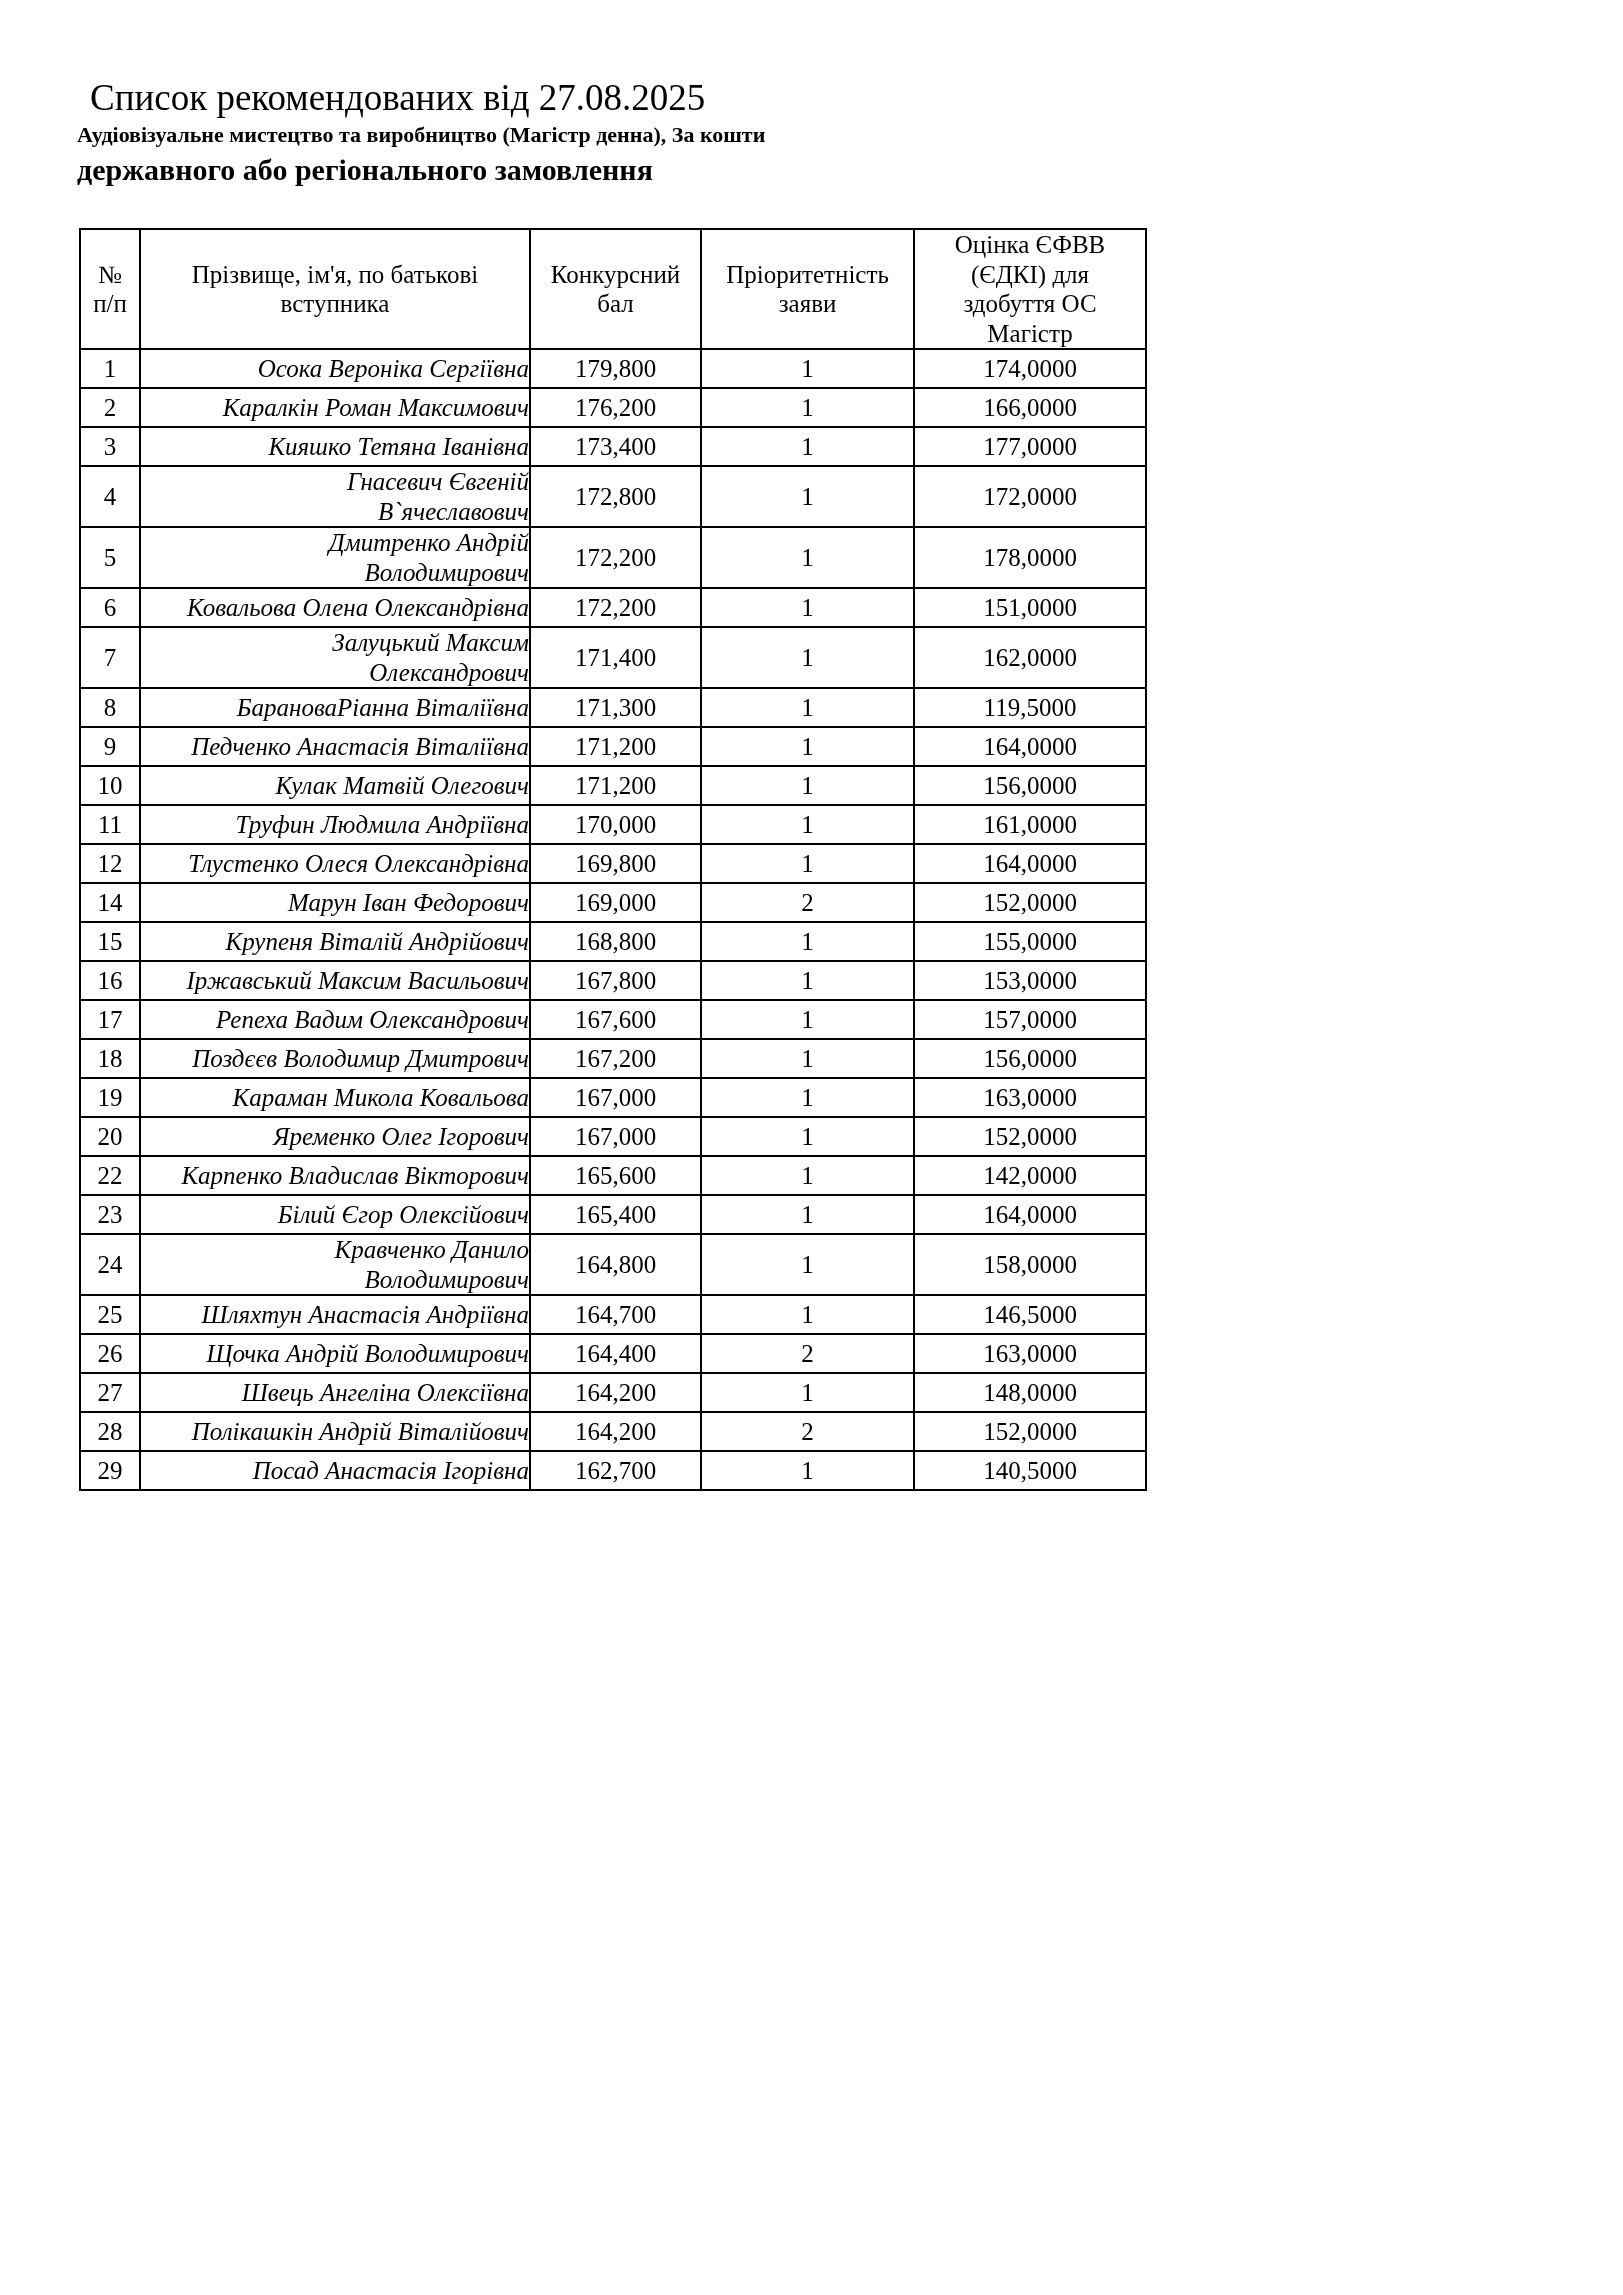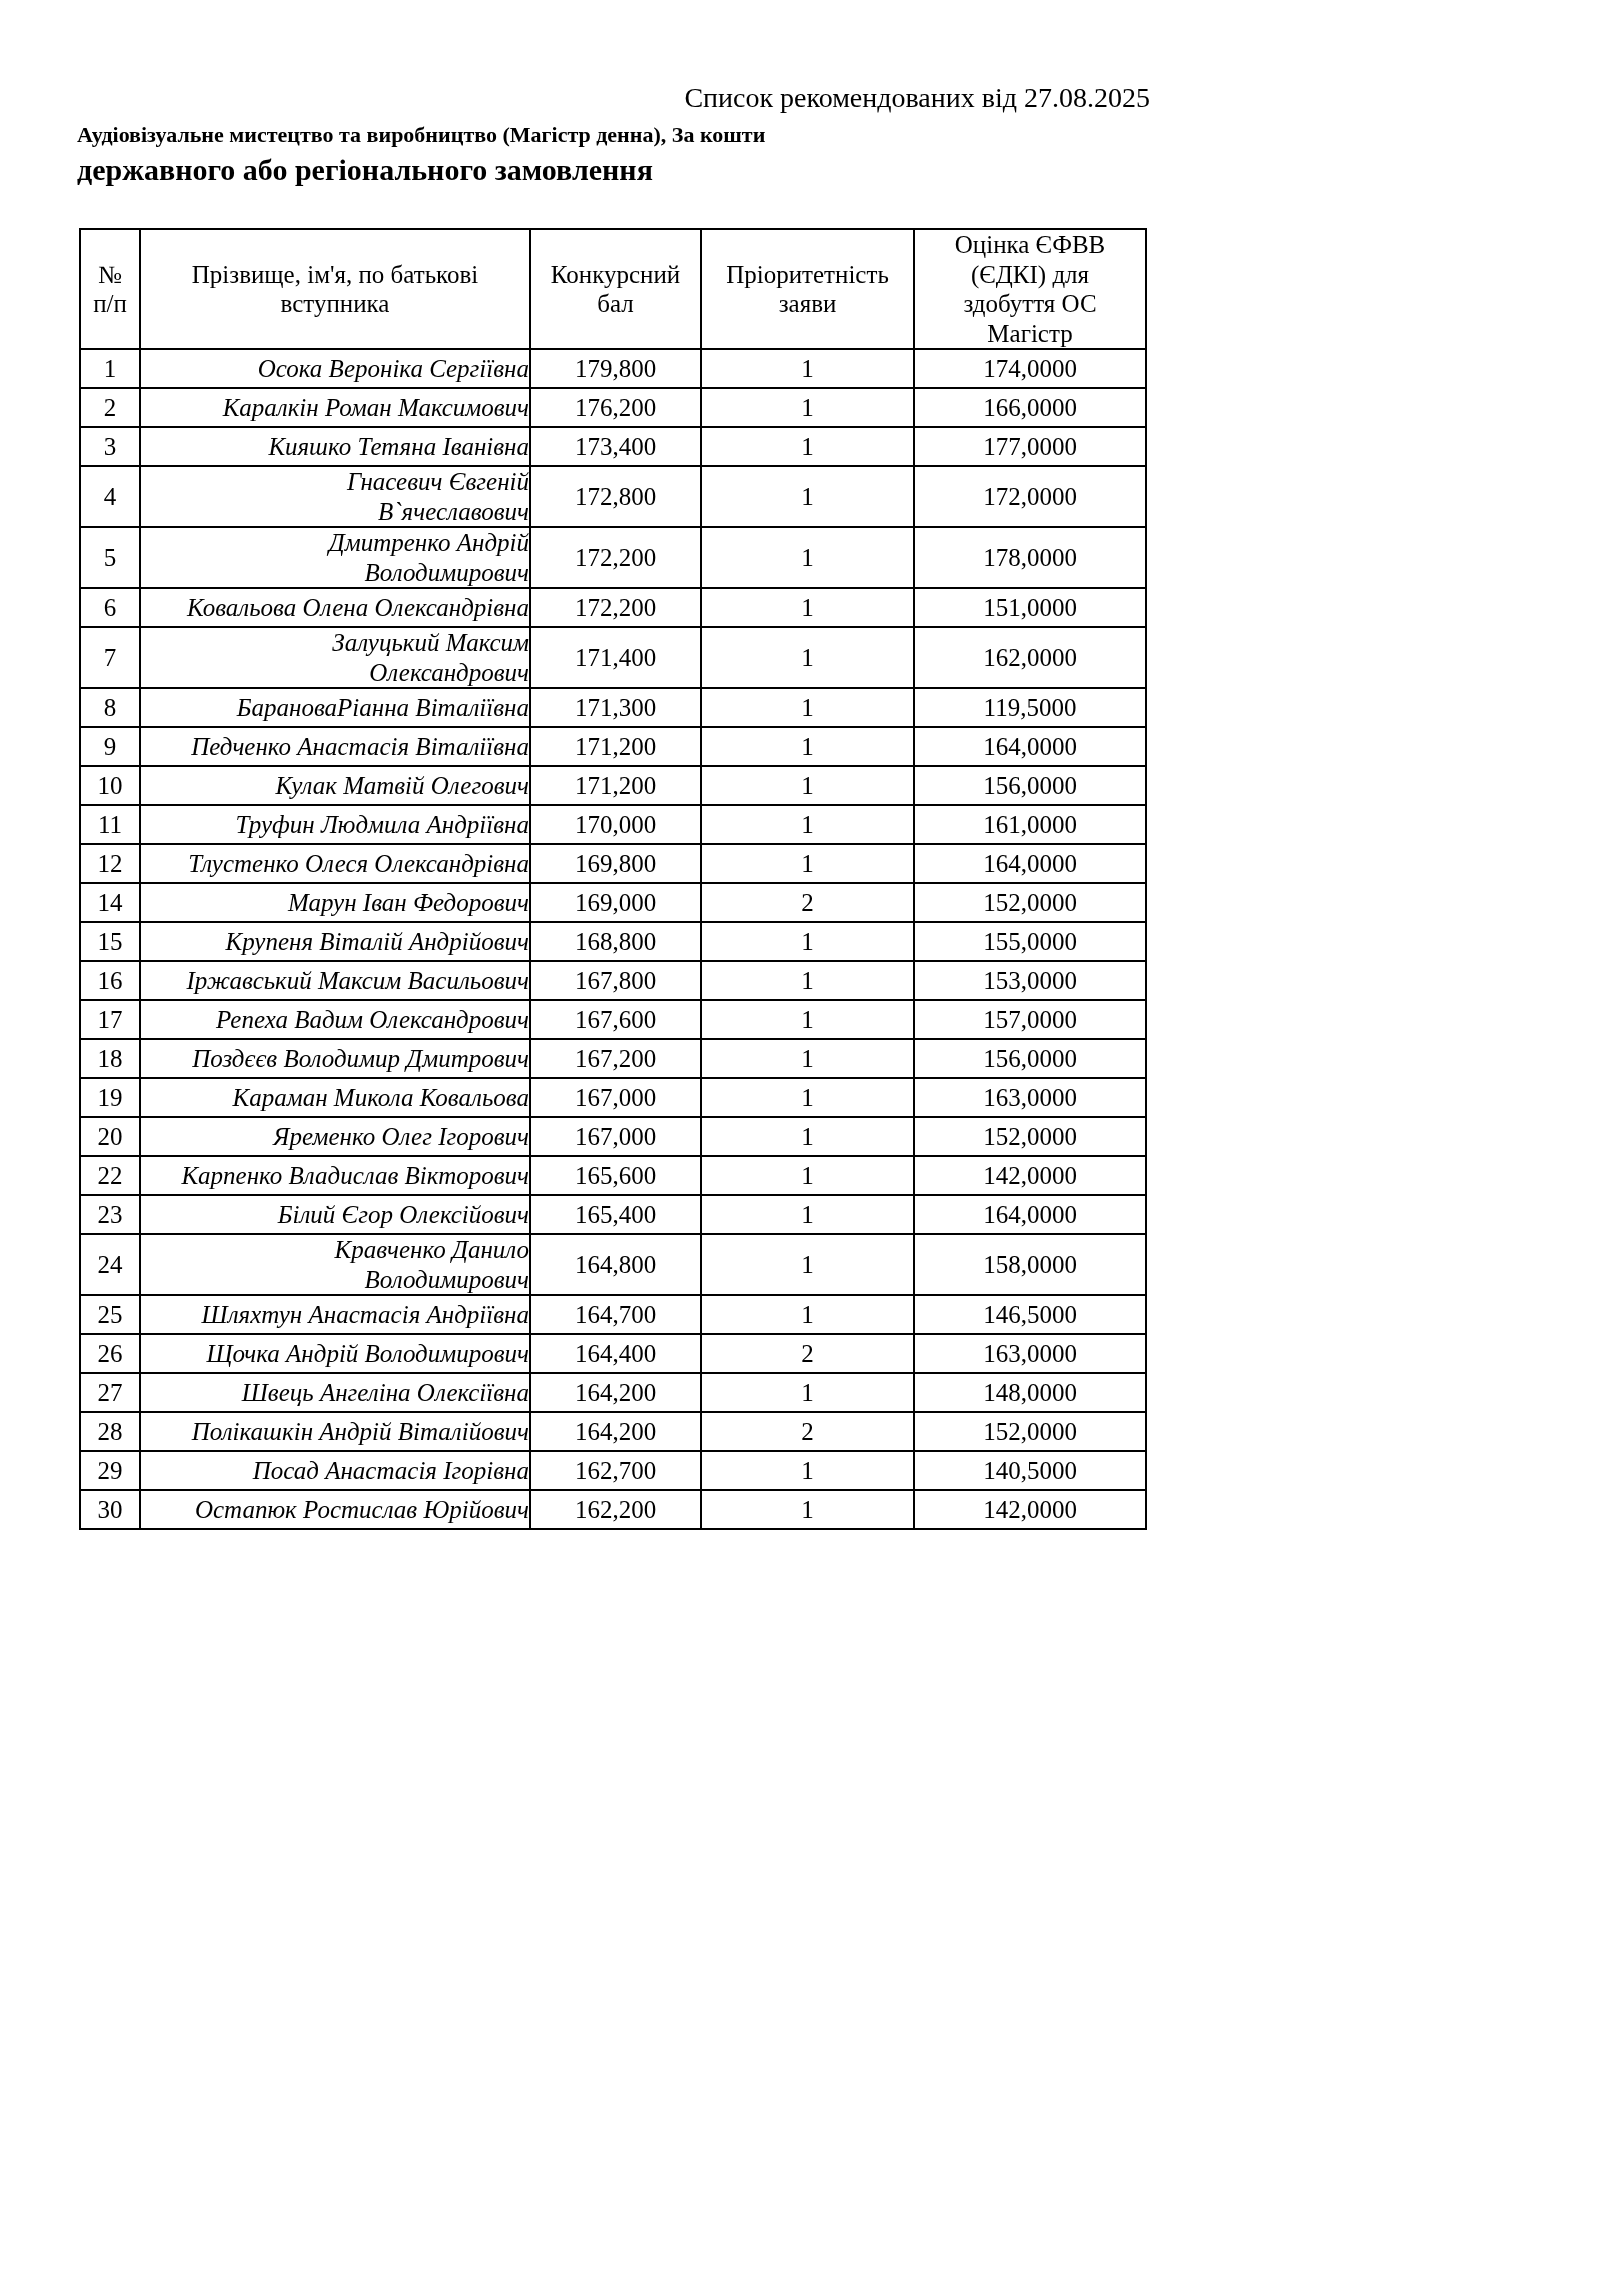--- a/index.html
+++ b/index.html
@@ -1,19 +1,19 @@
 <!DOCTYPE html>
 <html style="font-size:10.5px"><head>
 <meta charset="utf-8">
 <style>
   html, body { margin: 0; padding: 0; background: #ffffff; }
   body { width: 1623px; height: 2295px; position: relative; overflow: hidden;
          font-family: "Liberation Serif", "DejaVu Serif", serif; color: #000; }
   .title-block { position: absolute; left: 77px; top: 79px; width: 1073px; }
-  .t1 { font-size: 28px; line-height: 37px; text-align: right; width: 1060px; margin-left: 13px; white-space: nowrap; }
+  .t1 { font-size: 37px; line-height: 37px; text-align: left; width: 1060px; margin-left: 13px; white-space: nowrap; }
   .t2 { font-size: 30px; line-height: 37px; font-weight: bold; white-space: nowrap; padding-left: 33px; }
   .t3 { font-size: 22px; line-height: 37px; font-weight: bold; white-space: nowrap; }
   .t4 { font-size: 30px; line-height: 33px; font-weight: bold; white-space: nowrap; }
   table.list { position: absolute; left: 79px; top: 228px; border-collapse: collapse; table-layout: fixed; }
   table.list td, table.list th { border: 2px solid #000; padding: 0; font-weight: normal; font-size: 25px; line-height: 29.5px; }
   table.list th { text-align: center; vertical-align: middle; height: 118px; }
   table.list td { vertical-align: middle; }
   tr.single td { height: 37px; }
   tr.double td { height: 58px; }
   td.num { text-align: center; }
@@ -308,24 +308,15 @@
       </tr>
       <tr class="single">
         <td class="num">29</td>
         <td class="name">
           <div>Посад Анастасія Ігорівна</div>
         </td>
         <td class="score">162,700</td>
         <td class="prio">1</td>
         <td class="ekzam">140,5000</td>
       </tr>
-      <tr class="single">
-        <td class="num">30</td>
-        <td class="name">
-          <div>Остапюк Ростислав Юрійович</div>
-        </td>
-        <td class="score">162,200</td>
-        <td class="prio">1</td>
-        <td class="ekzam">142,0000</td>
-      </tr>
     </tbody>
 </table>
 
 
 </body></html>

